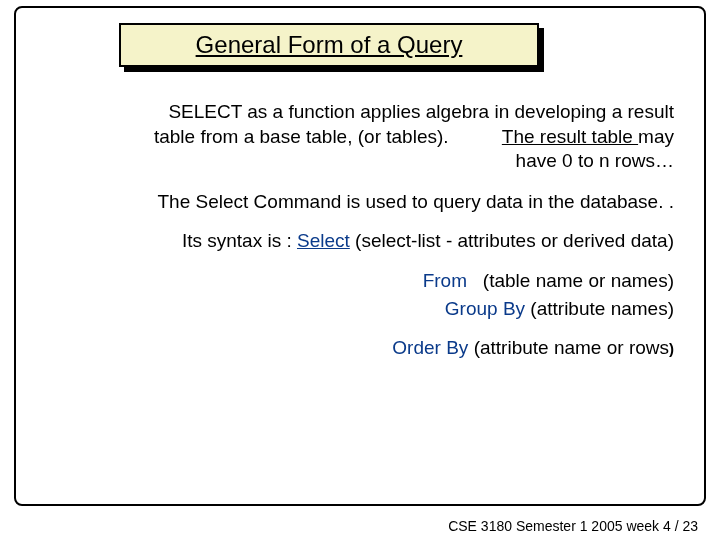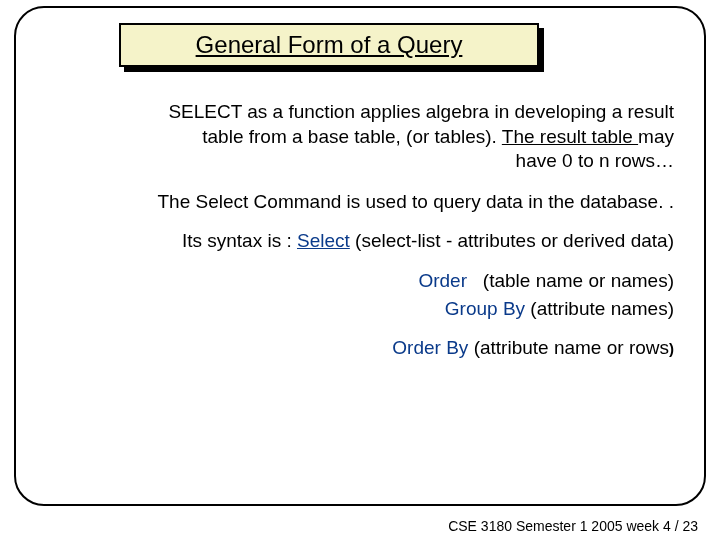--- a/index.html
+++ b/index.html
@@ -11,21 +11,21 @@
       position: relative;
       overflow: hidden;
     }
     .slide-frame {
       position: absolute;
       top: 6px;
       left: 14px;
       width: 692px;
       height: 500px;
       border: 2.5px solid #000;
-      border-radius: 30px;
+      border-radius: 8px;
       background: #fff;
     }
     .title-box-shadow {
       position: absolute;
       top: 20px;
       left: 108px;
       width: 420px;
       height: 44px;
       background: #000;
     }
@@ -54,21 +54,21 @@
       right: 30px;
       font-size: 19px;
       color: #000;
       line-height: 1.3;
       text-align: right;
     }
     .para1 {
       margin-bottom: 16px;
     }
     .para1 .indent { padding-left: 18px; display: block; }
-    .underline { text-decoration: underline; }
+    .underline { text-decoration: underline; margin-left: 48px; }
     .para2 { margin-bottom: 14px; }
     .para3 { margin-bottom: 16px; }
     .keyword { color: #0a3a8a; }
     .keyword-hl { color: #0a3a8a; text-decoration: underline; }
     .clauses {
       margin-left: 150px;
       margin-bottom: 14px;
     }
     .clause-line { margin-bottom: 3px; }
     .orderby {
@@ -105,21 +105,21 @@
     </div>
 
     <div class="para2">The Select Command is used to query data in the database. .</div>
 
     <div class="para3">
       <span>Its syntax is : </span><span class="keyword-hl">Select</span><span> (select-list - attributes or derived data)</span>
     </div>
 
     <div class="clauses">
       <div class="clause-line">
-        <span class="keyword">Order</span><span style="white-space:pre">   (table name or names)</span>
+        <span class="keyword">From</span><span style="white-space:pre">   (table name or names)</span>
       </div>
       <div class="clause-line">
         <span class="keyword">Group By</span><span> (attribute names)</span>
       </div>
     </div>
 
     <div class="orderby">
       <span class="keyword">Order By</span><span> (attribute name or rows</span><span class="small-paren">)</span>
     </div>
 

